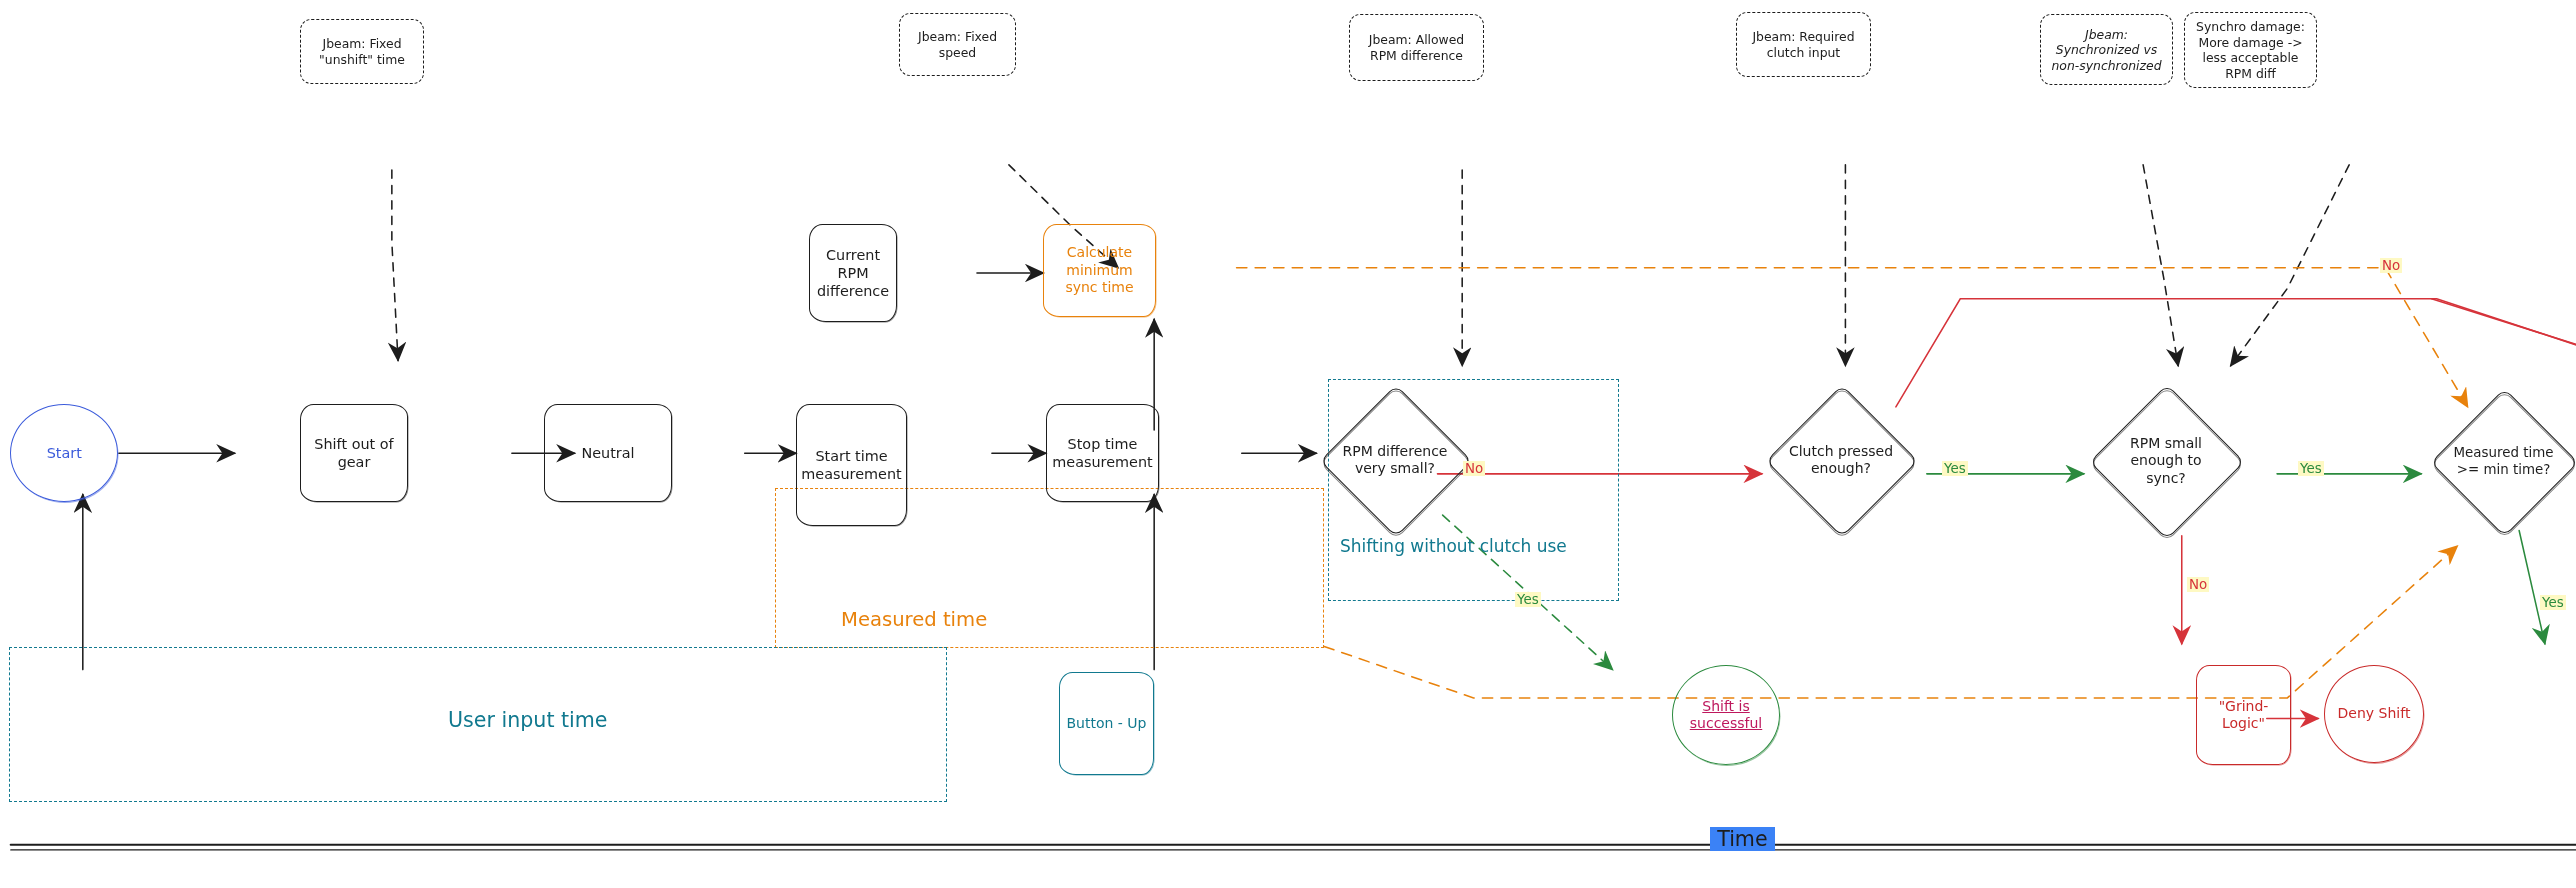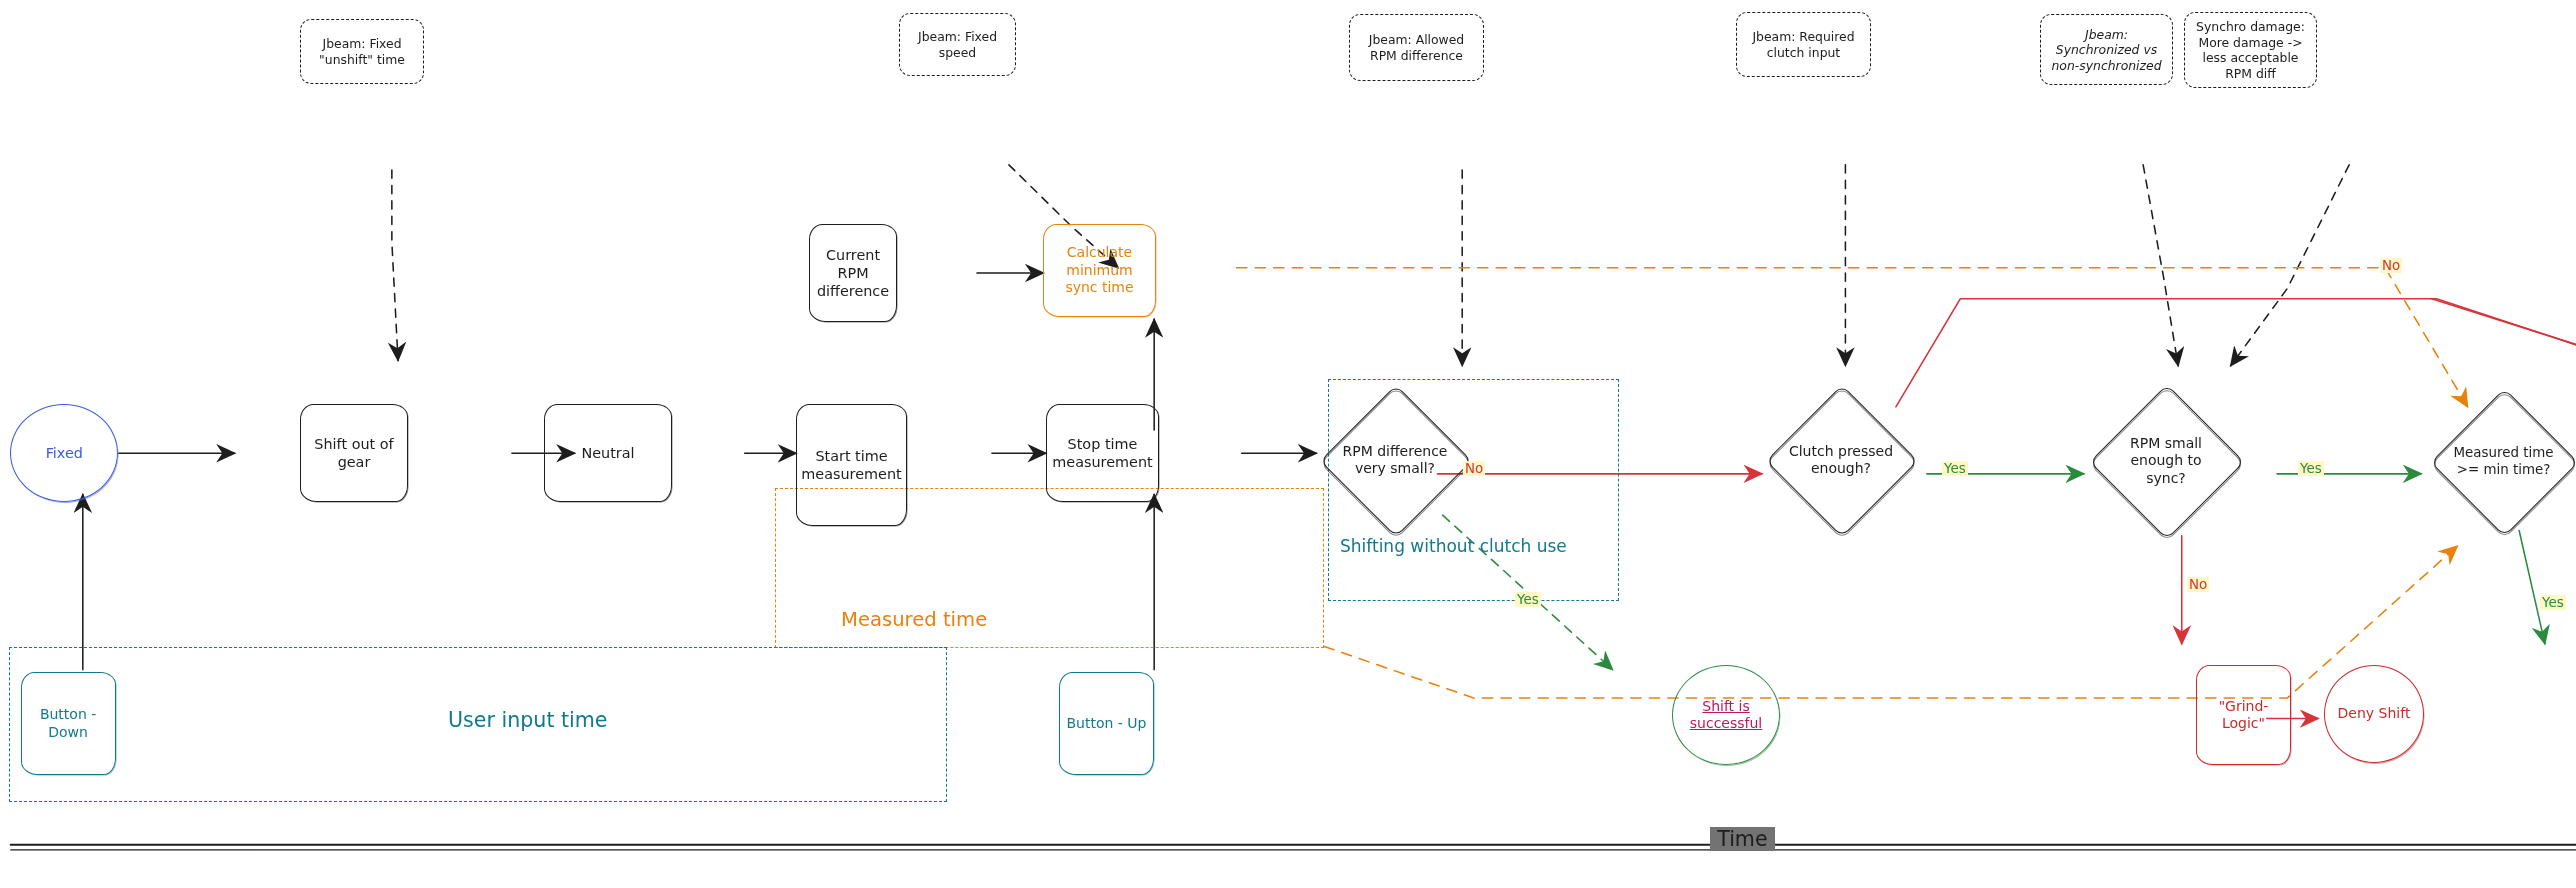--- a/index.html
+++ b/index.html
@@ -50,21 +50,21 @@
   
   .group{position:absolute;box-sizing:border-box;background:transparent;}
   .group.orange{border:1.5px dashed #e8820c;}
   .group.teal{border:1.5px dashed #11798f;}
   .group-label{position:absolute;white-space:nowrap;}
   .group-label.orange{color:#e8820c;}
   .group-label.teal{color:#11798f;}
   .edge-label{position:absolute;white-space:nowrap;background:#fef9c3;padding:0 2.1px;}
   .edge-label.red{color:#d6333a;}
   .edge-label.green{color:#2b8a3e;}
-  .axis-label{position:absolute;color:#1d1d1d;background:#737373;padding:0 7.2px;}
+  .axis-label{position:absolute;color:#1d1d1d;background:#3b82f6;padding:0 7.2px;}
 </style>
 </head>
 <body>
 
 <div id="stage">
 
   <svg id="svg-layer" viewBox="0 0 6844 1724">
     <defs>
       <marker id="ah-black" markerWidth="14" markerHeight="12" refX="12" refY="6" orient="auto">
         <path d="M0,0 L13,6 L0,12 L4,6 Z" fill="#1d1d1d"></path>
@@ -154,21 +154,21 @@
 
   <div class="node note" style="left:2040px;top:14.4px;width:133px;height:71px;font-size:12.4px;font-style:italic;">
     <span>Jbeam: Synchronized vs non-synchronized</span>
   </div>
 
   <div class="node note" style="left:2184px;top:12.4px;width:133px;height:76px;font-size:12.4px;">
     <span>Synchro damage: More damage -&gt; less acceptable RPM diff</span>
   </div>
 
   <div class="node ellipse blue" style="left:10.3px;top:404px;width:108px;height:98px;font-size:14.4px;">
-    <span>Fixed</span>
+    <span>Start</span>
   </div>
 
   <div class="node rect black" style="left:300px;top:404px;width:108px;height:98px;font-size:14.4px;">
     <span>Shift out of gear</span>
   </div>
 
   <div class="node rect black" style="left:544px;top:404px;width:128px;height:98px;font-size:14.4px;">
     <span>Neutral</span>
   </div>
 
@@ -181,23 +181,20 @@
   </div>
 
   <div class="node rect black" style="left:809px;top:224px;width:88px;height:98px;font-size:14.4px;">
     <span>Current RPM difference</span>
   </div>
 
   <div class="node rect orange" style="left:1043px;top:224px;width:113px;height:93px;font-size:14px;">
     <span>Calculate minimum sync time</span>
   </div>
 
-  <div class="node rect teal" style="left:20.6px;top:672px;width:95px;height:103px;font-size:14px;">
-    <span>Button - Down</span>
-  </div>
 
   <div class="node rect teal" style="left:1059px;top:672px;width:95px;height:103px;font-size:14px;">
     <span>Button - Up</span>
   </div>
 
   <div class="diamond-wrap" style="left:1342px;top:407px;width:106px;height:106px;">
     <div class="dia ghost"></div>
     <div class="dia"></div>
     <div class="dlabel" style="font-size:14px;">
       <span>RPM difference very small?</span>

